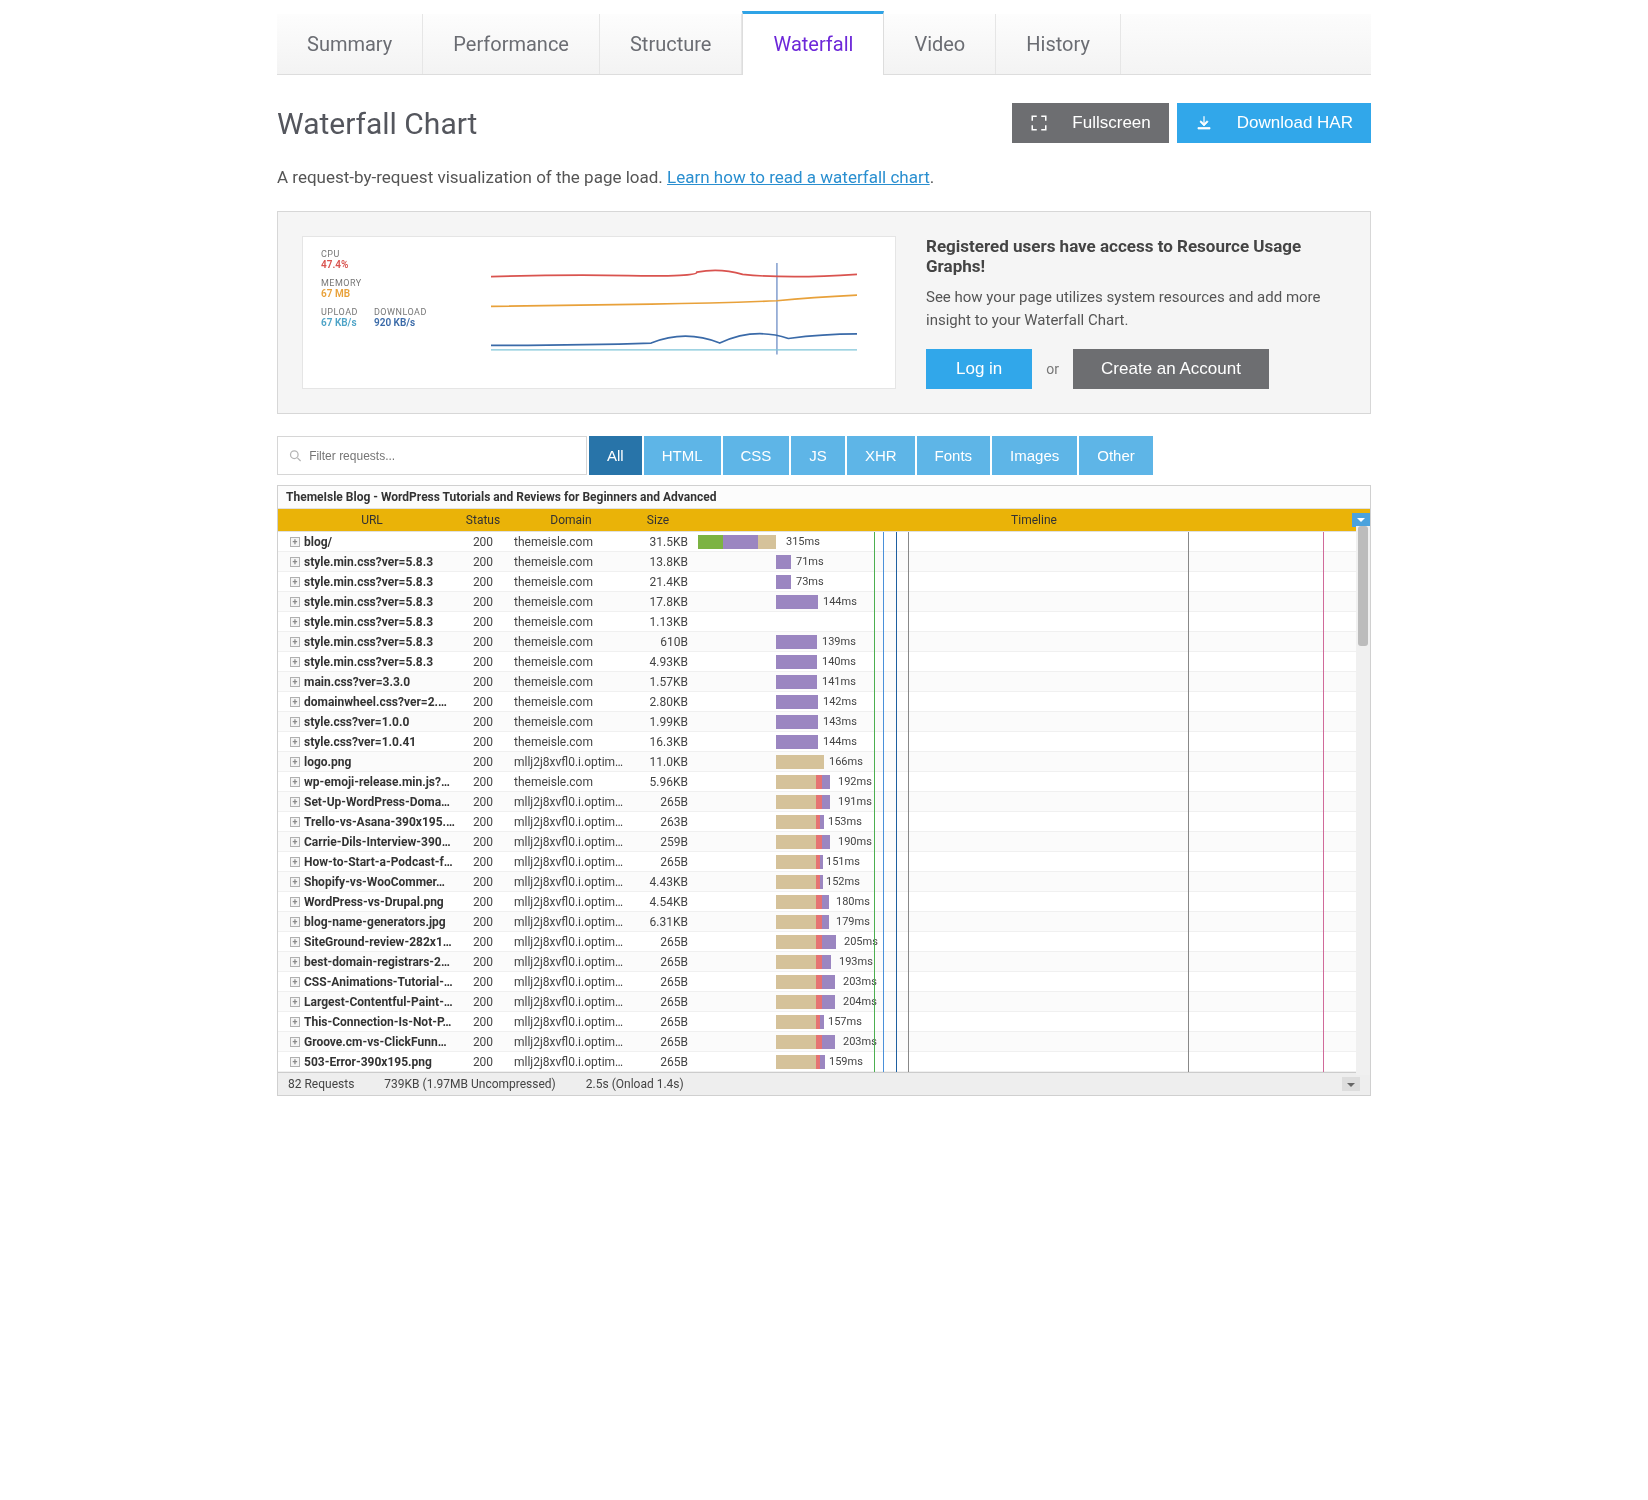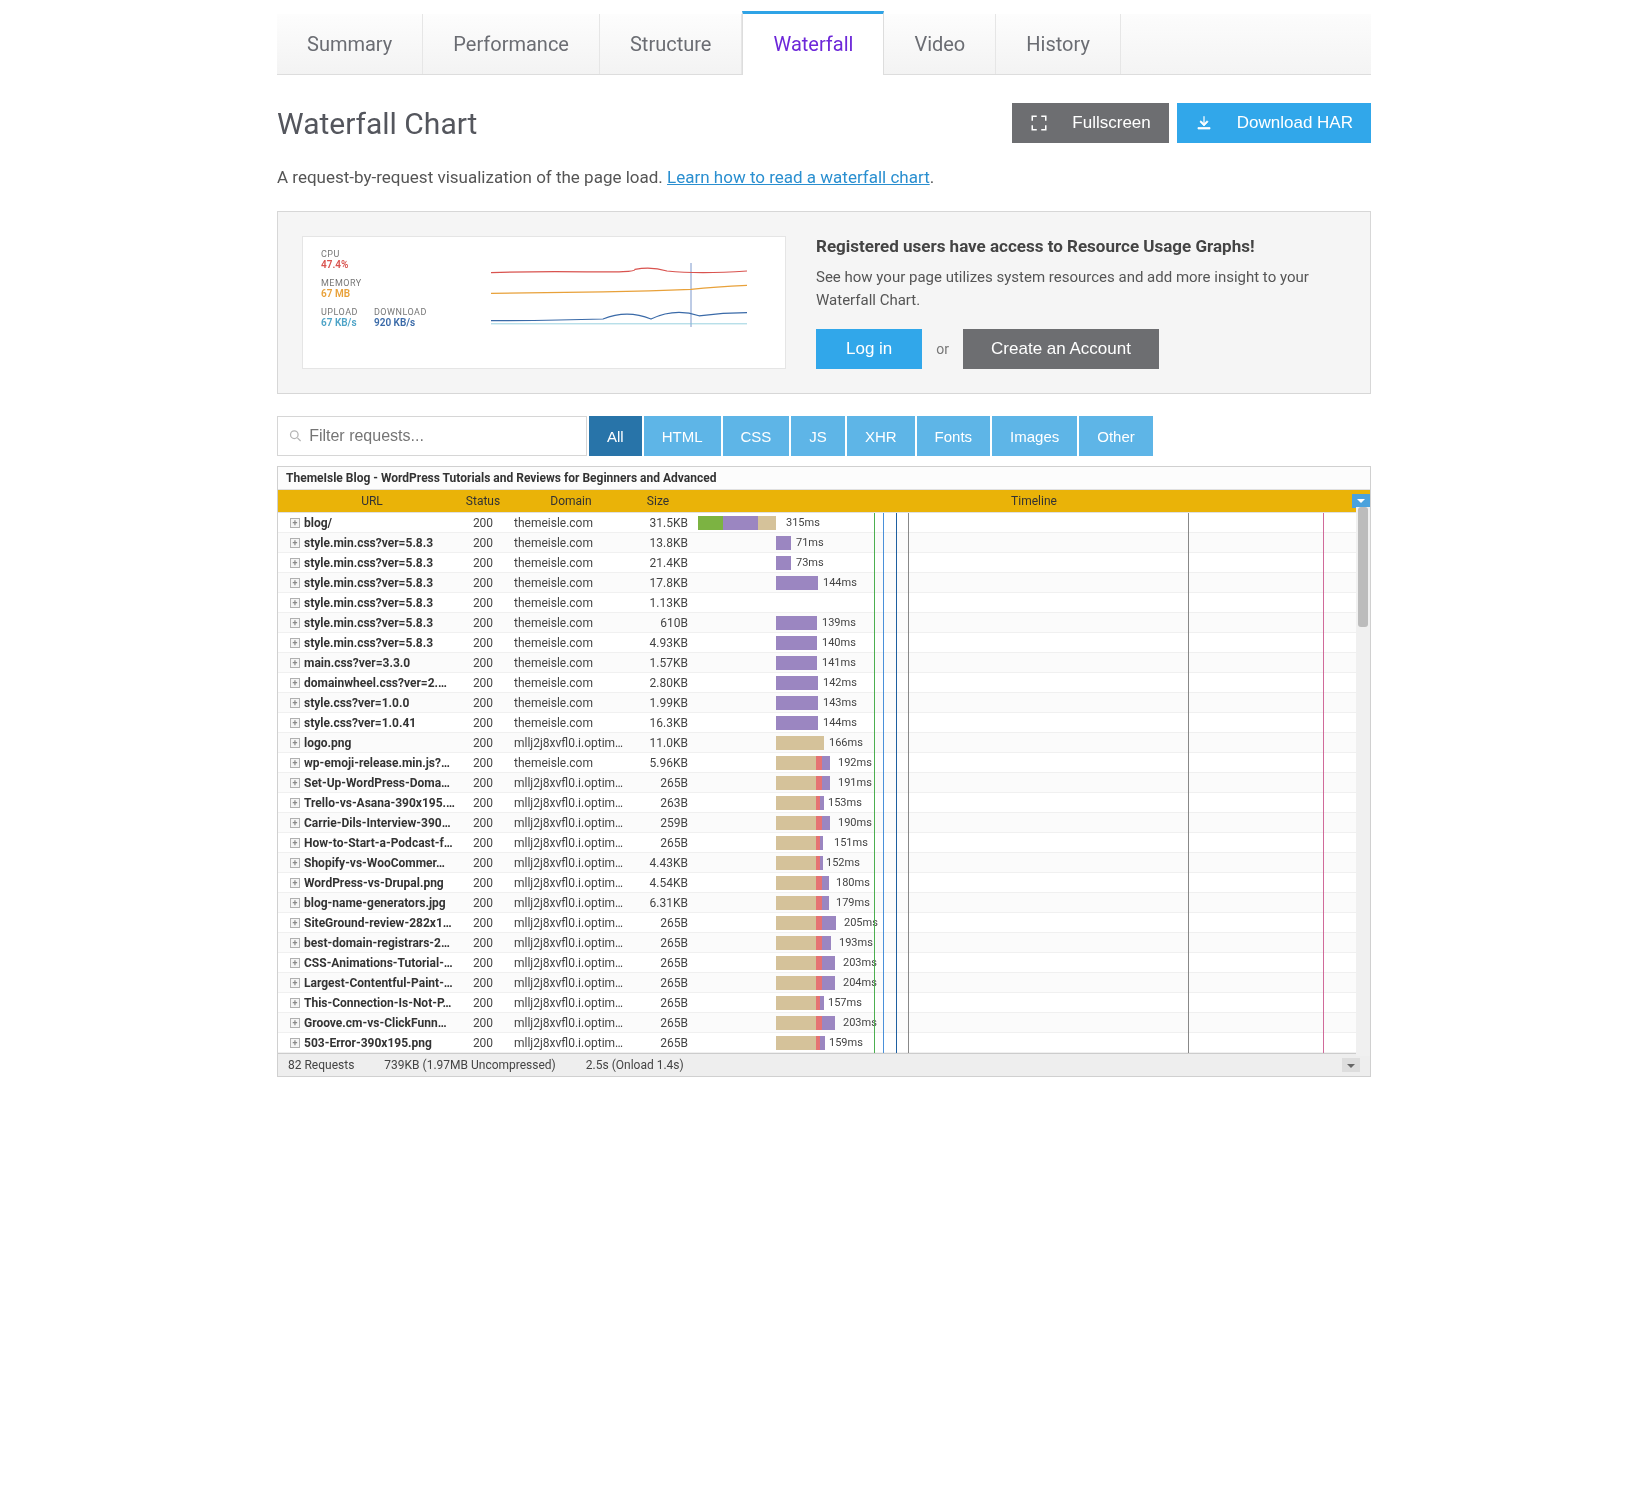--- a/index.html
+++ b/index.html
@@ -19,39 +19,39 @@
 .btn { display:inline-flex; align-items:center; gap:24px; padding:10px 18px; color:#fff; font-size:17px; border:none; cursor:pointer;}
 .btn-dark { background:#6d6e71;}
 .btn-blue { background:#31a7ea;}
 .icon-svg { width:18px; height:18px; fill:#fff; stroke:#fff;}
 
 .subtitle { margin-top:24px; font-size:17px; color:#555;}
 .subtitle a { color:#2a8fd0; text-decoration:underline;}
 
 
 .promo { border:1px solid #d7d7d7; margin-top:24px; padding:24px; display:flex; gap:30px; background:#f5f5f5;}
-.promo-left { width:484px; background:#fff; border:1px solid #e5e5e5; padding:12px 18px 8px;}
+.promo-left { width:594px; background:#fff; border:1px solid #e5e5e5; padding:12px 18px 8px;}
 .promo-left .metrics { display:flex; flex-direction:column; gap:8px; font-size:10px; color:#555;}
 .metric-label { letter-spacing:.5px; font-size:9px; color:#777;}
 .metric-cpu .val{color:#d9534f; font-size:10px; font-weight:600;}
 .metric-mem .val{color:#e8a13a; font-size:10px; font-weight:600;}
 .metric-net .val-u{color:#4da3c7; font-size:10px; font-weight:600;}
 .metric-net .val-d{color:#3a6aa8; font-size:10px; font-weight:600;}
 .mini-chart { position:absolute; left:170px; right:20px; top:14px; bottom:12px;}
 .promo-left-inner { position:relative; min-height:92px;}
 .promo-right { flex:1;}
 .promo-right h3 { font-size:17px; color:#444; margin-bottom:10px;}
 .promo-right p { font-size:15px; color:#555; line-height:1.5; margin-bottom:18px;}
 .promo-actions { display:flex; align-items:center; gap:14px;}
 .or-text { color:#777; font-size:14px;}
 
 
 .filter-bar { display:flex; margin-top:22px; align-items:stretch;}
 .search-wrap { flex:0 0 310px; border:1px solid #d6d6d6; display:flex; align-items:center; padding:0 10px; background:#fff;}
-.search-wrap input { border:none; outline:none; width:100%; font-size:16px; color:#555; padding:10px 6px;}
+.search-wrap input { border:none; outline:none; width:100%; font-size:12px; color:#555; padding:10px 6px;}
 .search-icon { width:16px; height:16px; fill:none; stroke:#b4b4b4; stroke-width:2;}
 .filter-btns { display:flex; gap:2px; margin-left:2px;}
 .fbtn { background:#5eb5e7; color:#fff; padding:11px 18px; font-size:15px; border:none; cursor:pointer;}
 .fbtn.active { background:#2874a9;}
 
 
 .wf-panel { border:1px solid #d0d0d0; margin-top:10px; position:relative; background:#fafafa;}
 .wf-title { padding:4px 8px; font-size:12px; font-weight:bold; color:#333; background:#fcfcfc; border-bottom:1px solid #e0e0e0;}
 .wf-head { display:flex; font-size:12px; background:#eab308; border-bottom:1px solid #e0e0e0; padding:4px 0;}
 .col-url{width:180px; padding-left:8px;}
@@ -420,21 +420,21 @@
             <span class="expand-icon">+</span>
             <span style="overflow: hidden; text-overflow: ellipsis; white-space: nowrap;">How-to-Start-a-Podcast-f…</span>
           </div>
           <div class="col-status">200</div>
           <div class="col-domain">mllj2j8xvfl0.i.optimol…</div>
           <div class="col-size">265B</div>
           <div class="col-timeline">
             <div class="bar fill1" style="left: 78px; width: 40px;"></div>
             <div class="bar fill4" style="left: 118px; width: 4px;"></div>
             <div class="bar fill2" style="left: 122px; width: 3px;"></div>
-            <span class="bar-lbl" style="left: 136px;">151ms</span>
+            <span class="bar-lbl" style="left: 128px;">151ms</span>
           </div>
         </div>
         <div class="wf-row">
           <div class="col-url">
             <span class="expand-icon">+</span>
             <span style="overflow: hidden; text-overflow: ellipsis; white-space: nowrap;">Shopify-vs-WooCommer…</span>
           </div>
           <div class="col-status">200</div>
           <div class="col-domain">mllj2j8xvfl0.i.optimol…</div>
           <div class="col-size">4.43KB</div>

